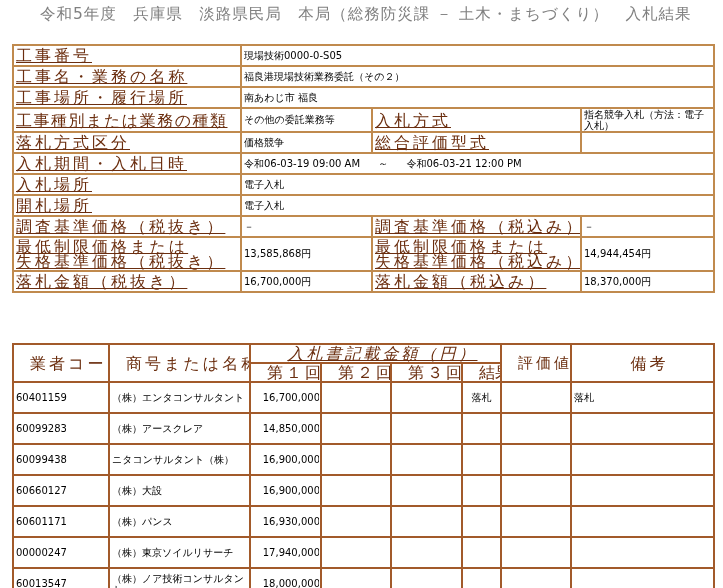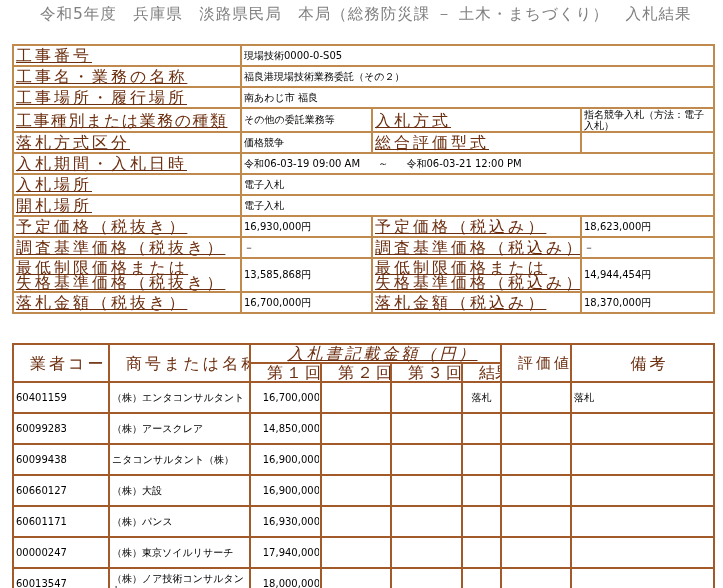--- a/index.html
+++ b/index.html
@@ -83,26 +83,20 @@
   </tr>
   <tr class="r1">
     <td><span class="lbl">入札場所</span></td>
     <td colspan="3" class="val">電子入札</td>
   </tr>
   <tr class="r1">
     <td><span class="lbl">開札場所</span></td>
     <td colspan="3" class="val">電子入札</td>
   </tr>
   <tr class="r1">
-    <td><span class="lbl">予定価格（税抜き）</span></td>
-    <td class="val">16,930,000円</td>
-    <td><span class="lbl">予定価格（税込み）</span></td>
-    <td class="val">18,623,000円</td>
-  </tr>
-  <tr class="r1">
     <td><span class="lbl">調査基準価格（税抜き）</span></td>
     <td class="val">－</td>
     <td><span class="lbl">調査基準価格（税込み）</span></td>
     <td class="val">－</td>
   </tr>
   <tr class="r3">
     <td>
       <div class="lbl lbl2">最低制限価格または</div>
       <div class="lbl lbl2">失格基準価格（税抜き）</div>
     </td>

